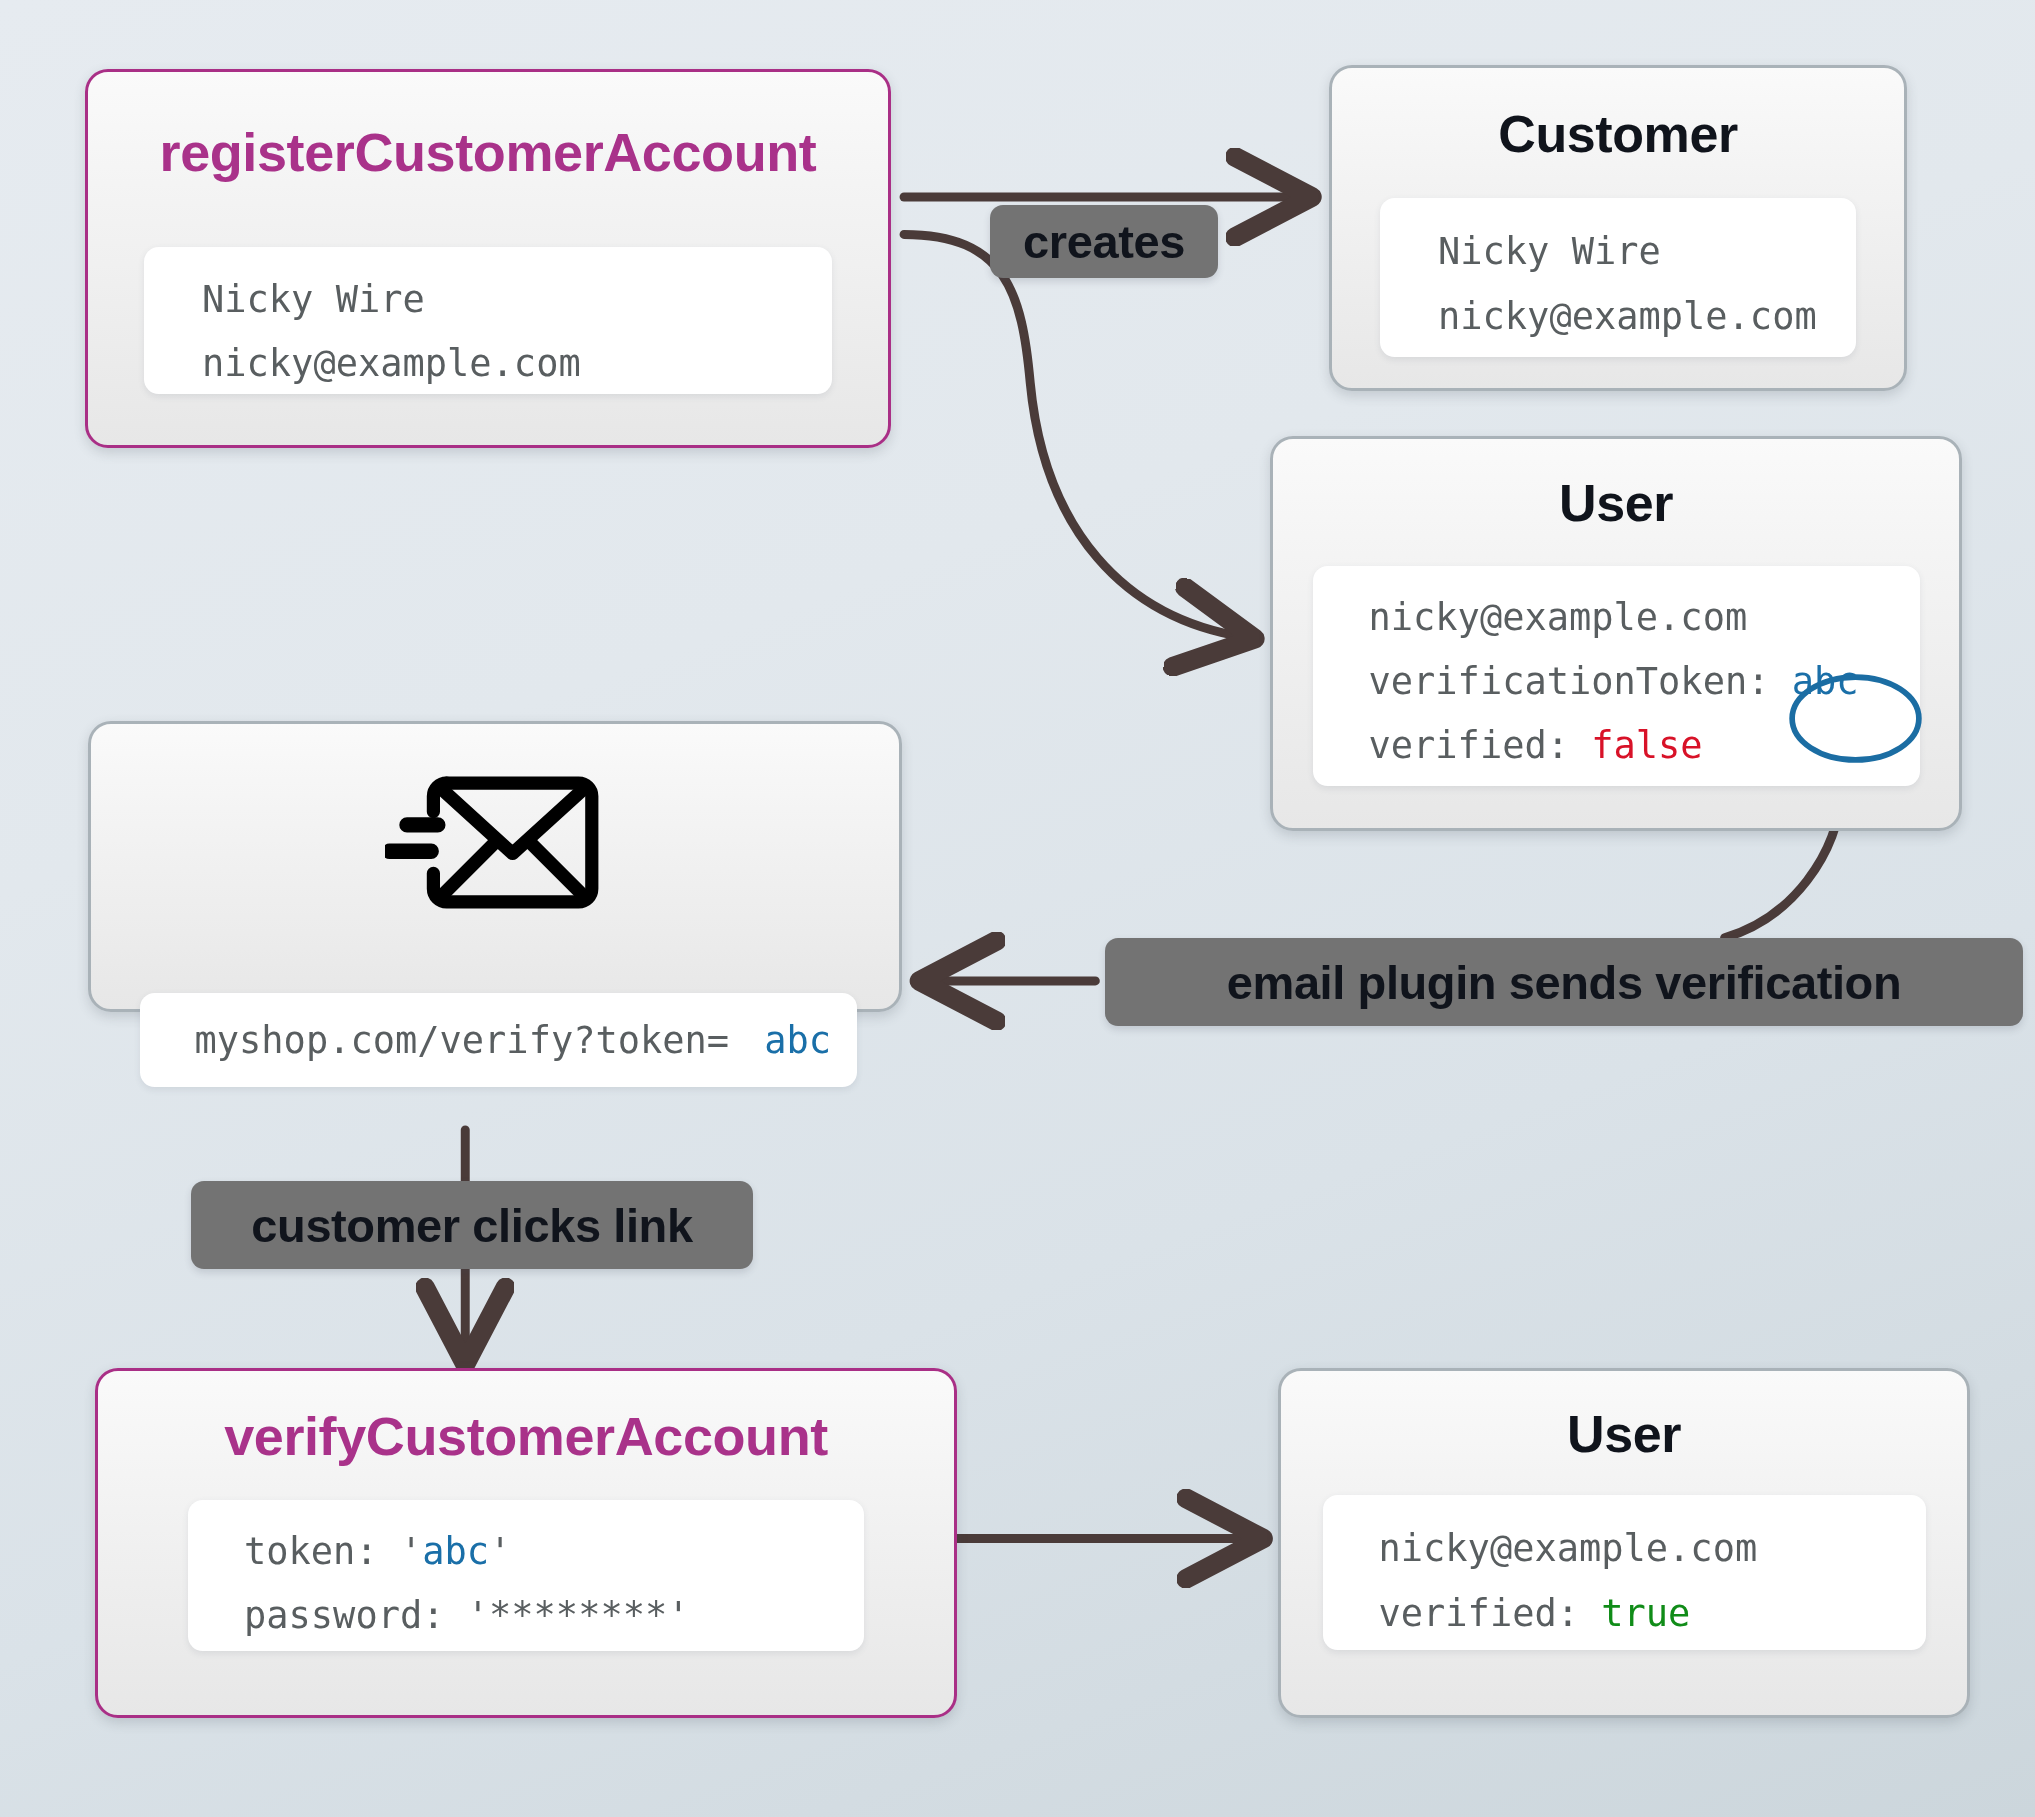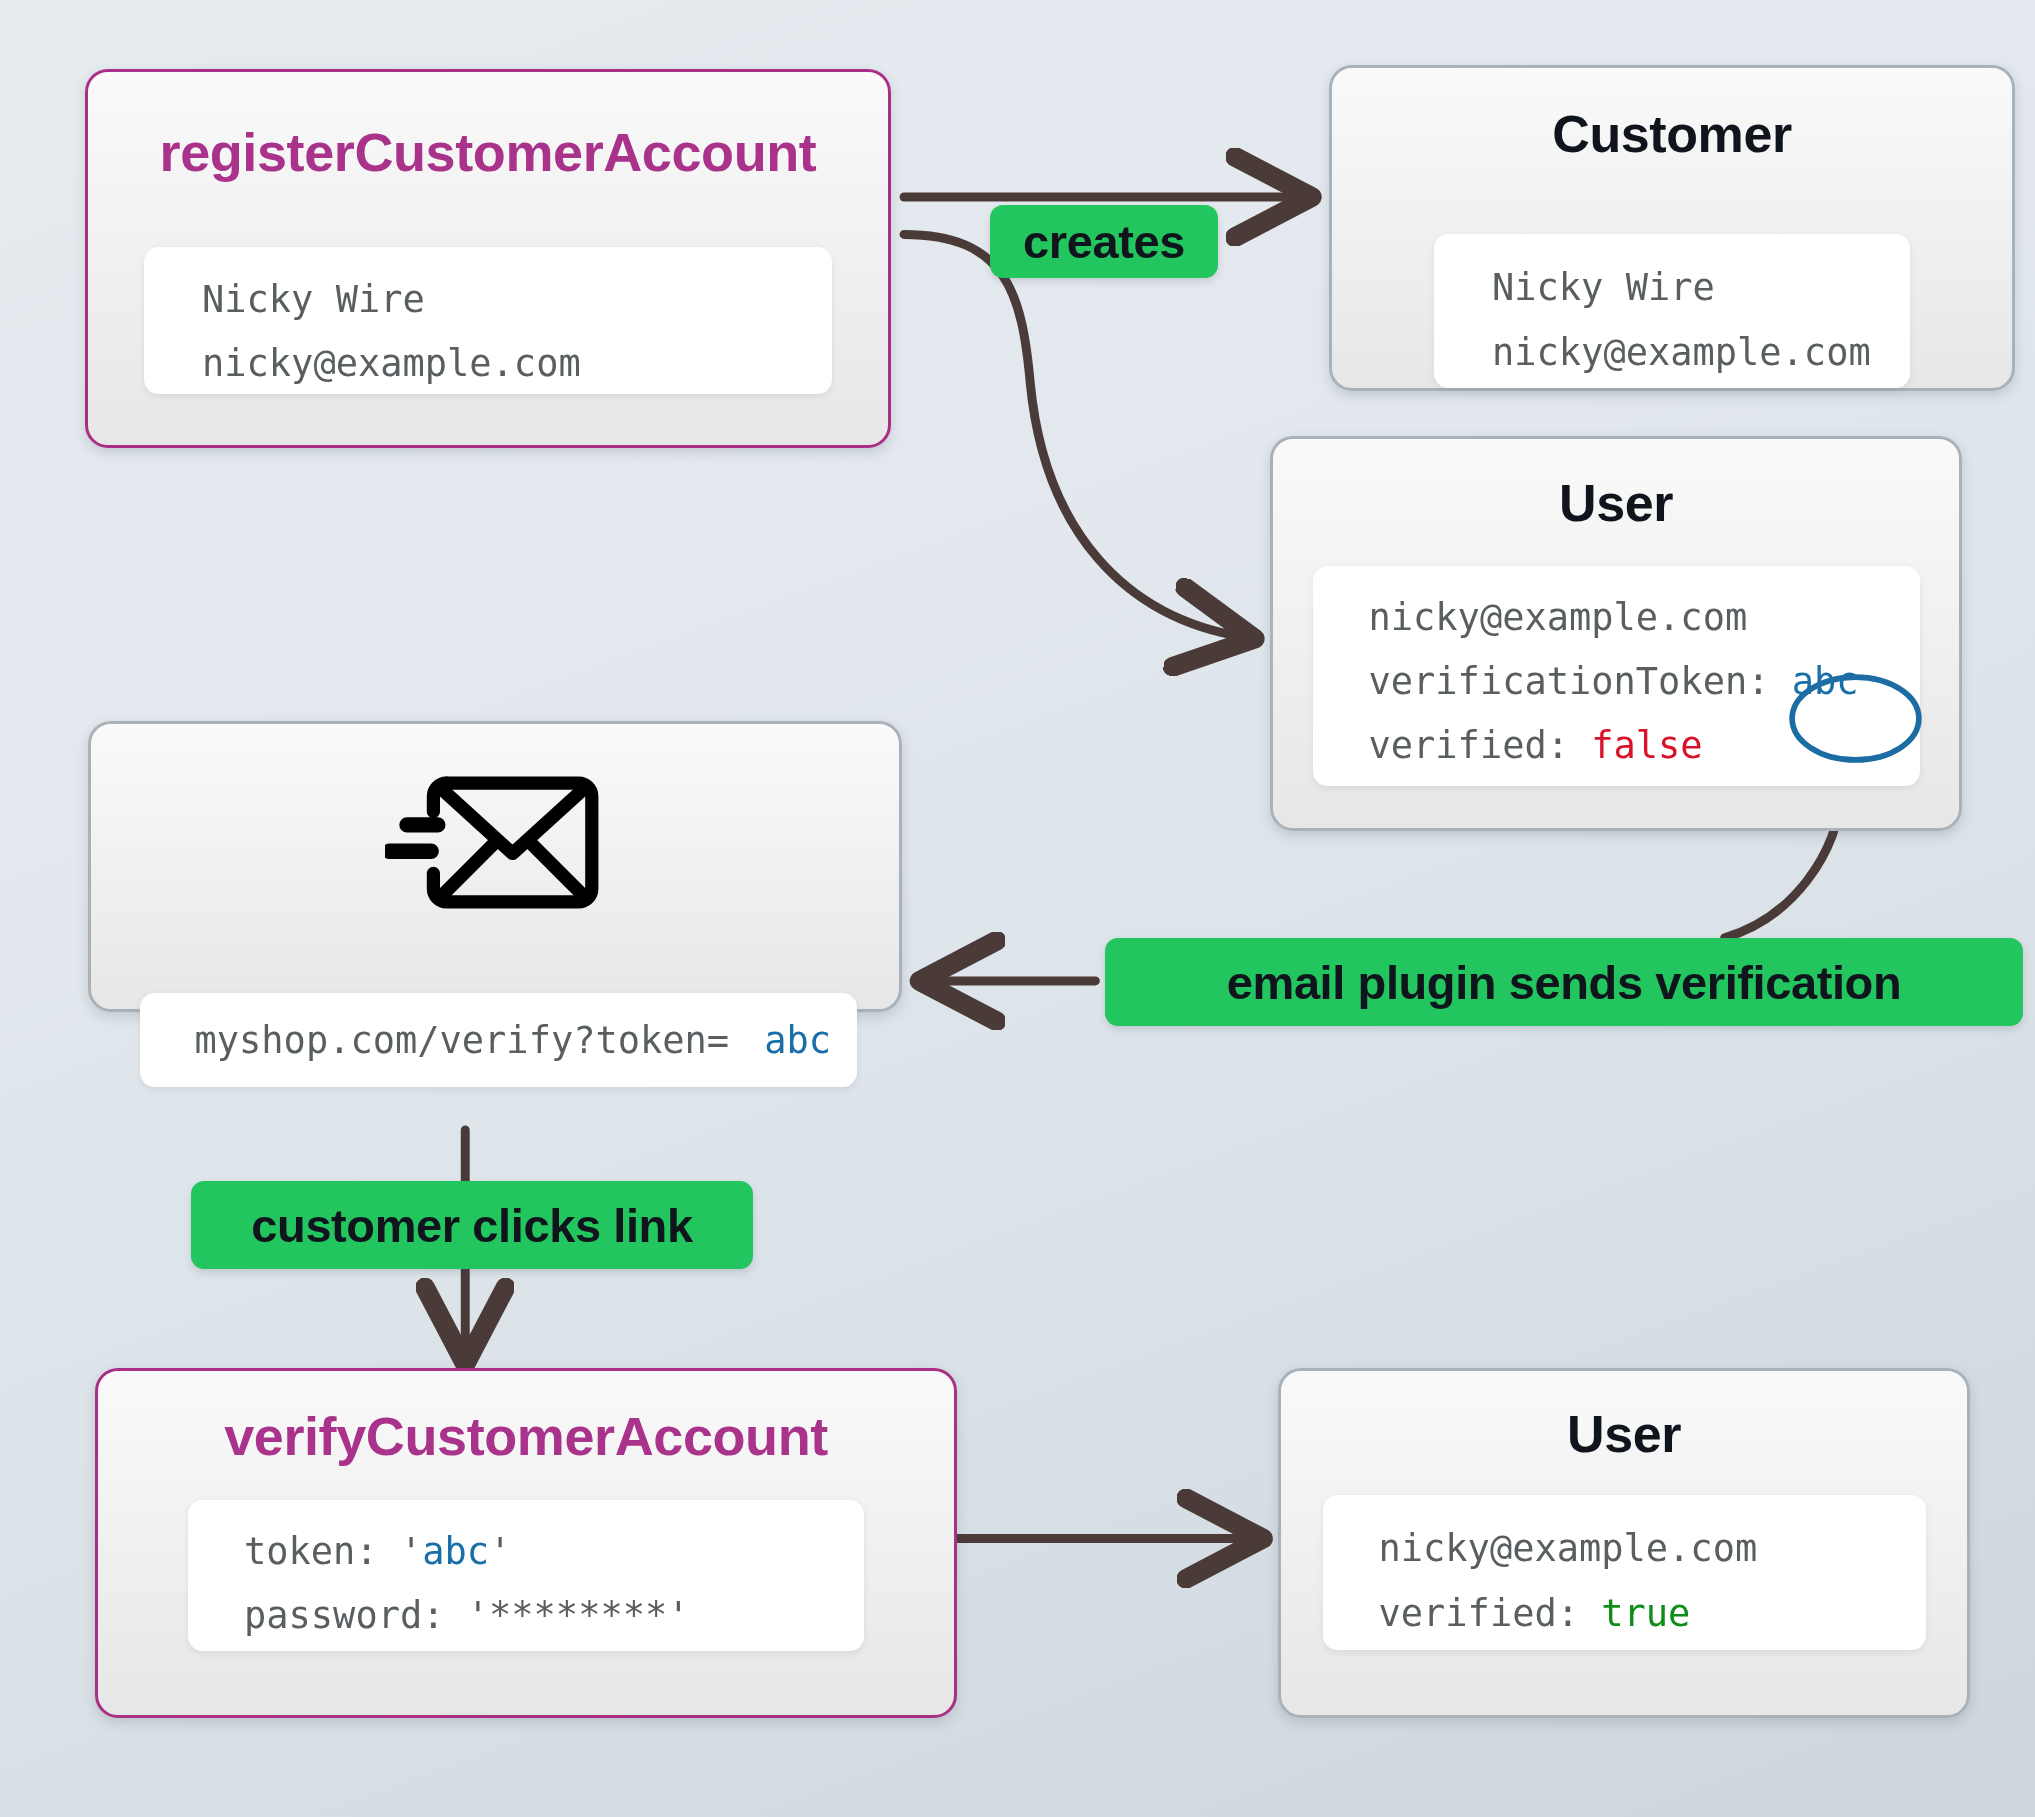--- a/index.html
+++ b/index.html
@@ -44,39 +44,39 @@
     position:relative;
   }
   .panel .row{white-space:pre;margin-left:35px;}
   .tok-blue{color:#1a6fa8;}
   .tok-red{color:#d81228;}
   .tok-green{color:#108c18;}
 
   
   .edge-label{
     position:absolute;
-    background:#22c55e;
+    background:#737373;
     border-radius:13px;
     color:#10141c;
     font-weight:bold;
     letter-spacing:-0.4px;
     display:flex;align-items:center;justify-content:center;
     box-shadow:0 3.3px 7.3px rgba(60,70,85,.16);
     white-space:nowrap;
     box-sizing:border-box;
   }
 
   svg.edges{position:absolute;left:0;top:0;width:2036px;height:1817px;overflow:visible;}
 
   
   #n-register{left:85px;top:69px;width:806px;height:379px;gap:27px;}
   #n-register .node-title{font-size:54px;margin-top:49px;}
   #n-register .panel{width:688px;height:147px;margin-top:37px;padding:21px 23px 0 23px;font-size:37px;line-height:64px;}
 
-  #n-customer{left:1329px;top:65px;width:686px;height:326px;gap:36px;}
+  #n-customer{left:1329px;top:65px;width:578px;height:326px;}
   #n-customer .node-title{font-size:52px;margin-top:36px;}
   #n-customer .panel{width:476px;height:159px;margin-top:34px;padding:21px 23px 0 23px;font-size:37px;line-height:65px;}
 
   #n-user1{left:1270px;top:436px;width:692px;height:395px;}
   #n-user1 .node-title{font-size:52px;margin-top:34px;}
   #n-user1 .panel{width:607px;height:220px;margin-top:33px;padding:19.5px 21px 0 21px;font-size:37px;line-height:64px;}
 
   #n-email{left:88px;top:721px;width:814px;height:291px;border:3.3px solid #a9b2b8;}
   #n-email .panel{width:717px;height:94px;margin-top:0;padding:0 19.5px;font-size:37px;display:flex;align-items:center;position:absolute;left:49px;top:269px;}
   #env{margin-top:45px;}

